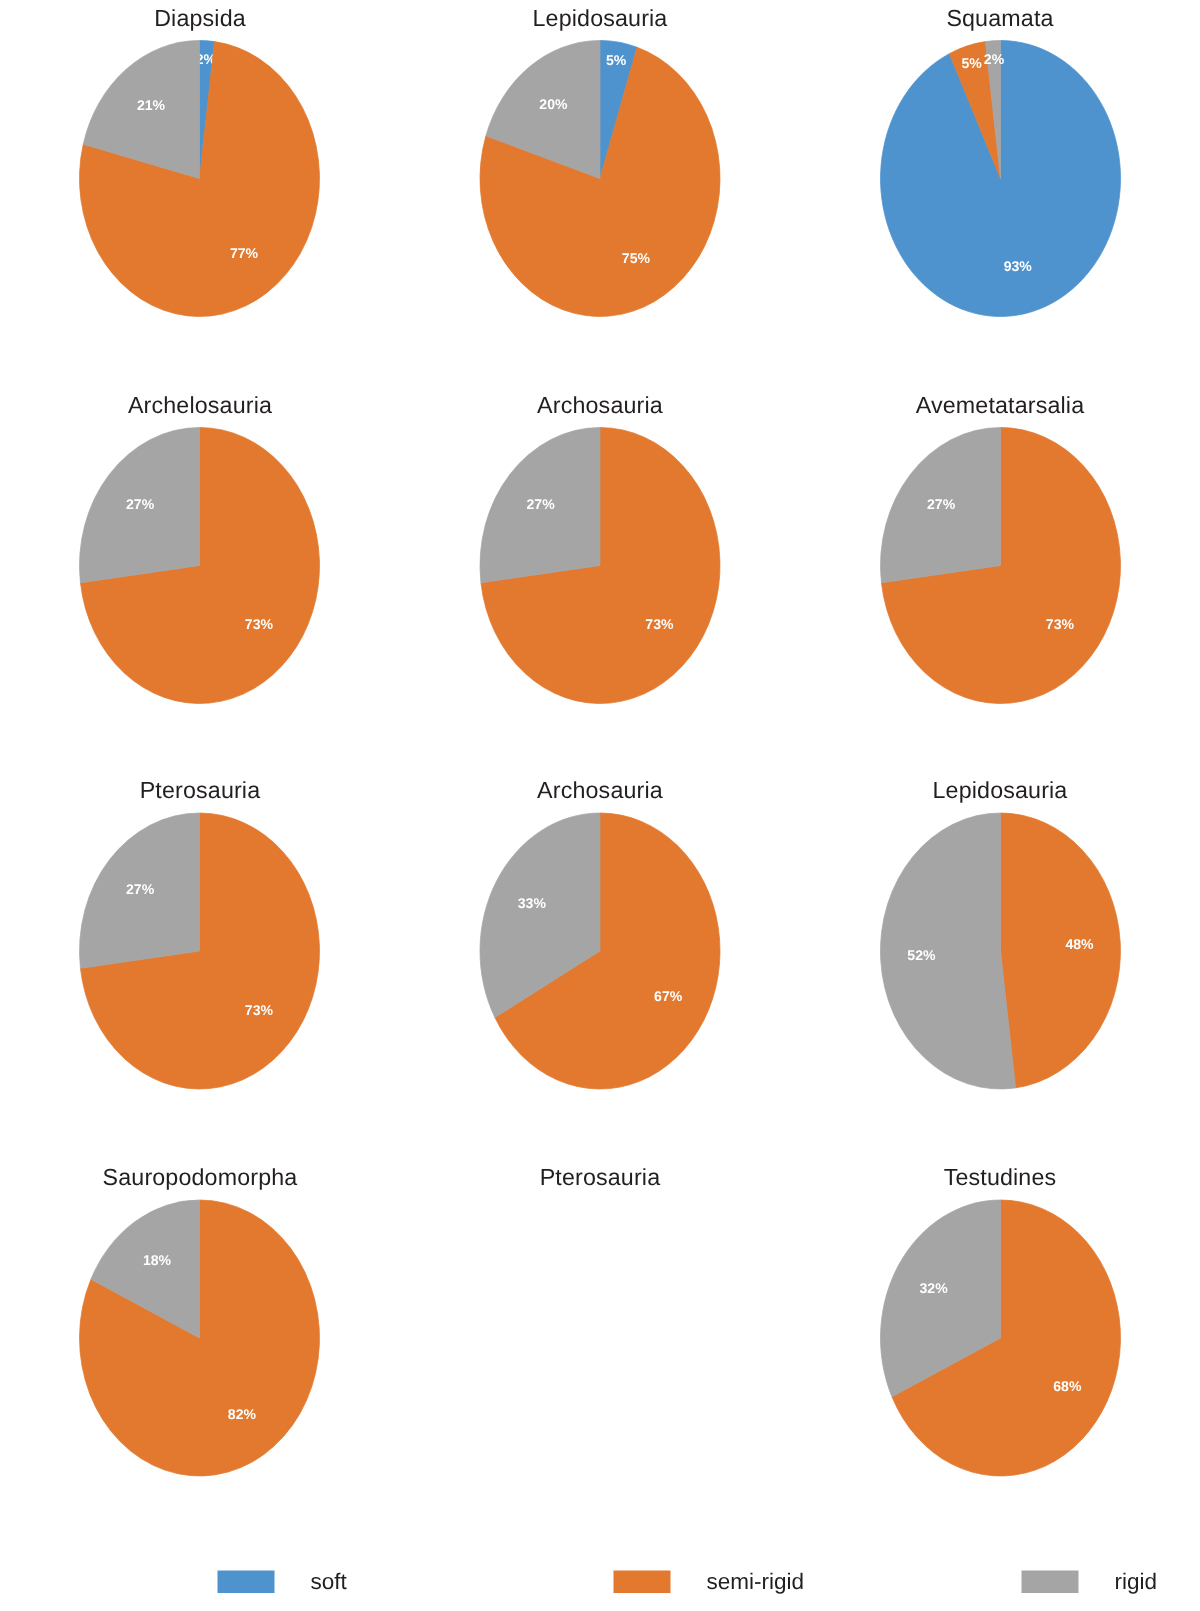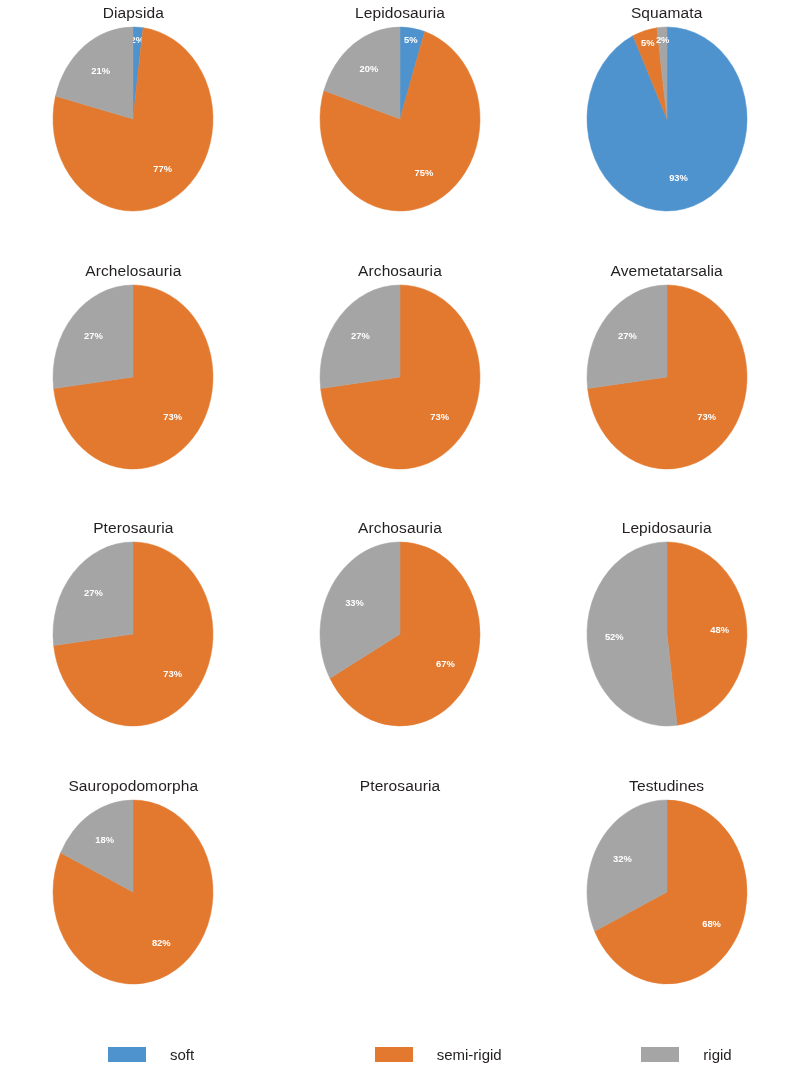--- a/index.html
+++ b/index.html
@@ -75,20 +75,21 @@
     display: grid;
     grid-template-columns: repeat(3, 1fr);
     align-items: center;
   }
   .legend-item {
     display: flex;
     align-items: center;
     justify-content: flex-start;
     padding-left: 108px;
     box-sizing: border-box;
+    margin-left: 37px;
   }
   .legend-swatch {
     width: 38px;
     height: 15px;
     display: inline-block;
     flex: 0 0 auto;
   }
   .legend-label {
     font-size: 15px;
     color: #231f20;

